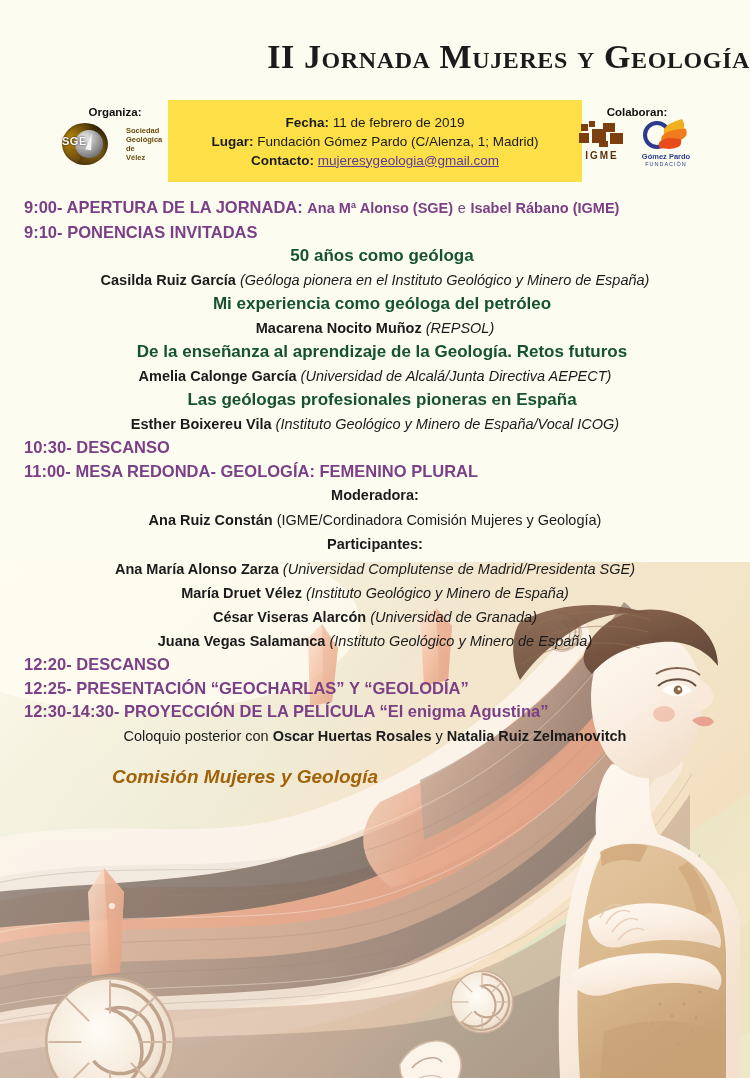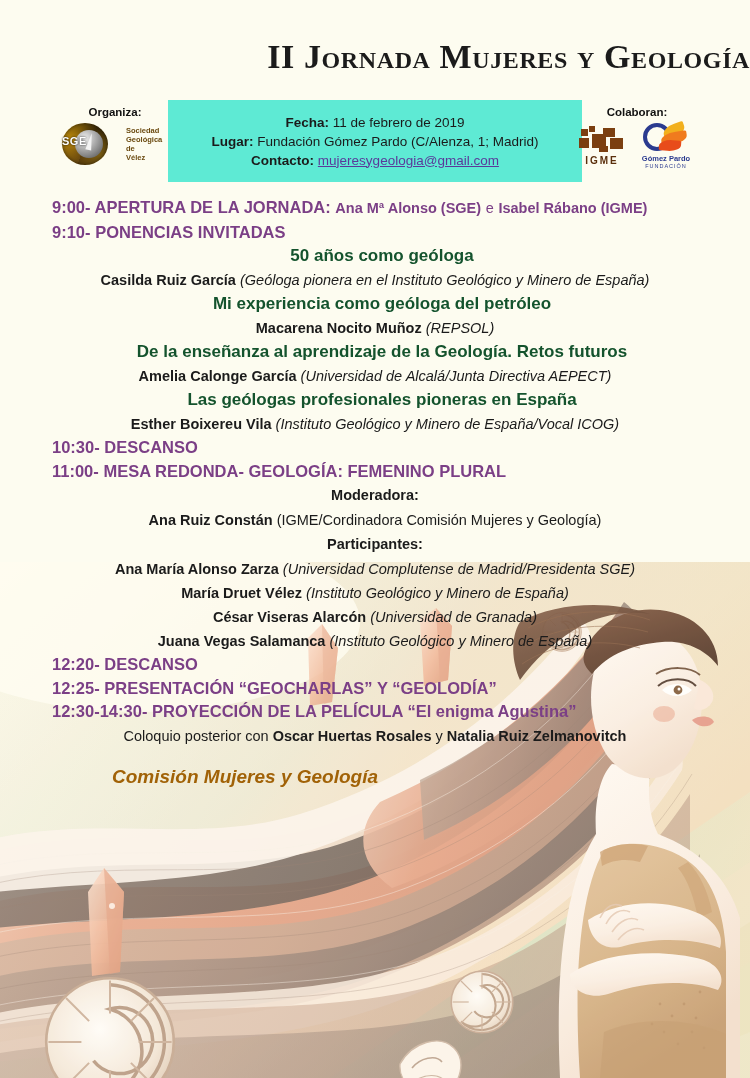--- a/index.html
+++ b/index.html
@@ -87,37 +87,37 @@
   }
   .sge-words {
     text-align: left; font-size: 7.5px; line-height: 9px;
     color: #6b4a10; font-weight: bold; margin-left: 14px;
   }
 
   
   .info-box {
     position: absolute;
     left: 168px; top: 0; width: 414px; height: 82px;
-    background: #5eead4;
+    background: #fde047;
     display: flex; flex-direction: column;
     align-items: center; justify-content: center;
     padding: 4px 6px;
   }
   .info-line {
     font-size: 13.5px; color: #1b1b1b; line-height: 19px;
     text-align: center; white-space: nowrap;
   }
   .info-line b { font-weight: bold; }
   .info-mail {
     color: #5a3a9a; text-decoration: underline;
   }
 
   
   .colaboran { left: 576px; top: 6px; width: 122px; }
-  .colab-logos { display: flex; align-items: center; justify-content: center; gap: 8px; height: 50px; }
+  .colab-logos { display: flex; align-items: flex-start; justify-content: center; gap: 8px; height: 50px; }
 
   .igme { width: 50px; text-align: center; }
   .igme-mark {
     position: relative; width: 46px; height: 28px; margin: 0 auto 1px;
   }
   .igme-mark span { position: absolute; background: #7B3F10; }
   .g1 { left: 2px;  top: 3px;  width: 7px; height: 7px; }
   .g2 { left: 10px; top: 0px;  width: 6px; height: 6px; }
   .g3 { left: 0px;  top: 12px; width: 10px; height: 10px; }
   .g4 { left: 13px; top: 8px;  width: 14px; height: 14px; }
@@ -145,21 +145,21 @@
 
   
   .program {
     position: absolute;
     top: 196px; left: 0; width: 750px;
     z-index: 5;
   }
   .row { line-height: 23.5px; }
 
   .sched {
-    padding-left: 52px;
+    padding-left: 24px;
     font-size: 16.5px;
     font-weight: bold;
     color: #7B3F86;
     text-align: left;
     white-space: nowrap;
   }
   .sched .reg {
     font-weight: bold;
     font-size: 14.5px;
     color: #7B3F86;

